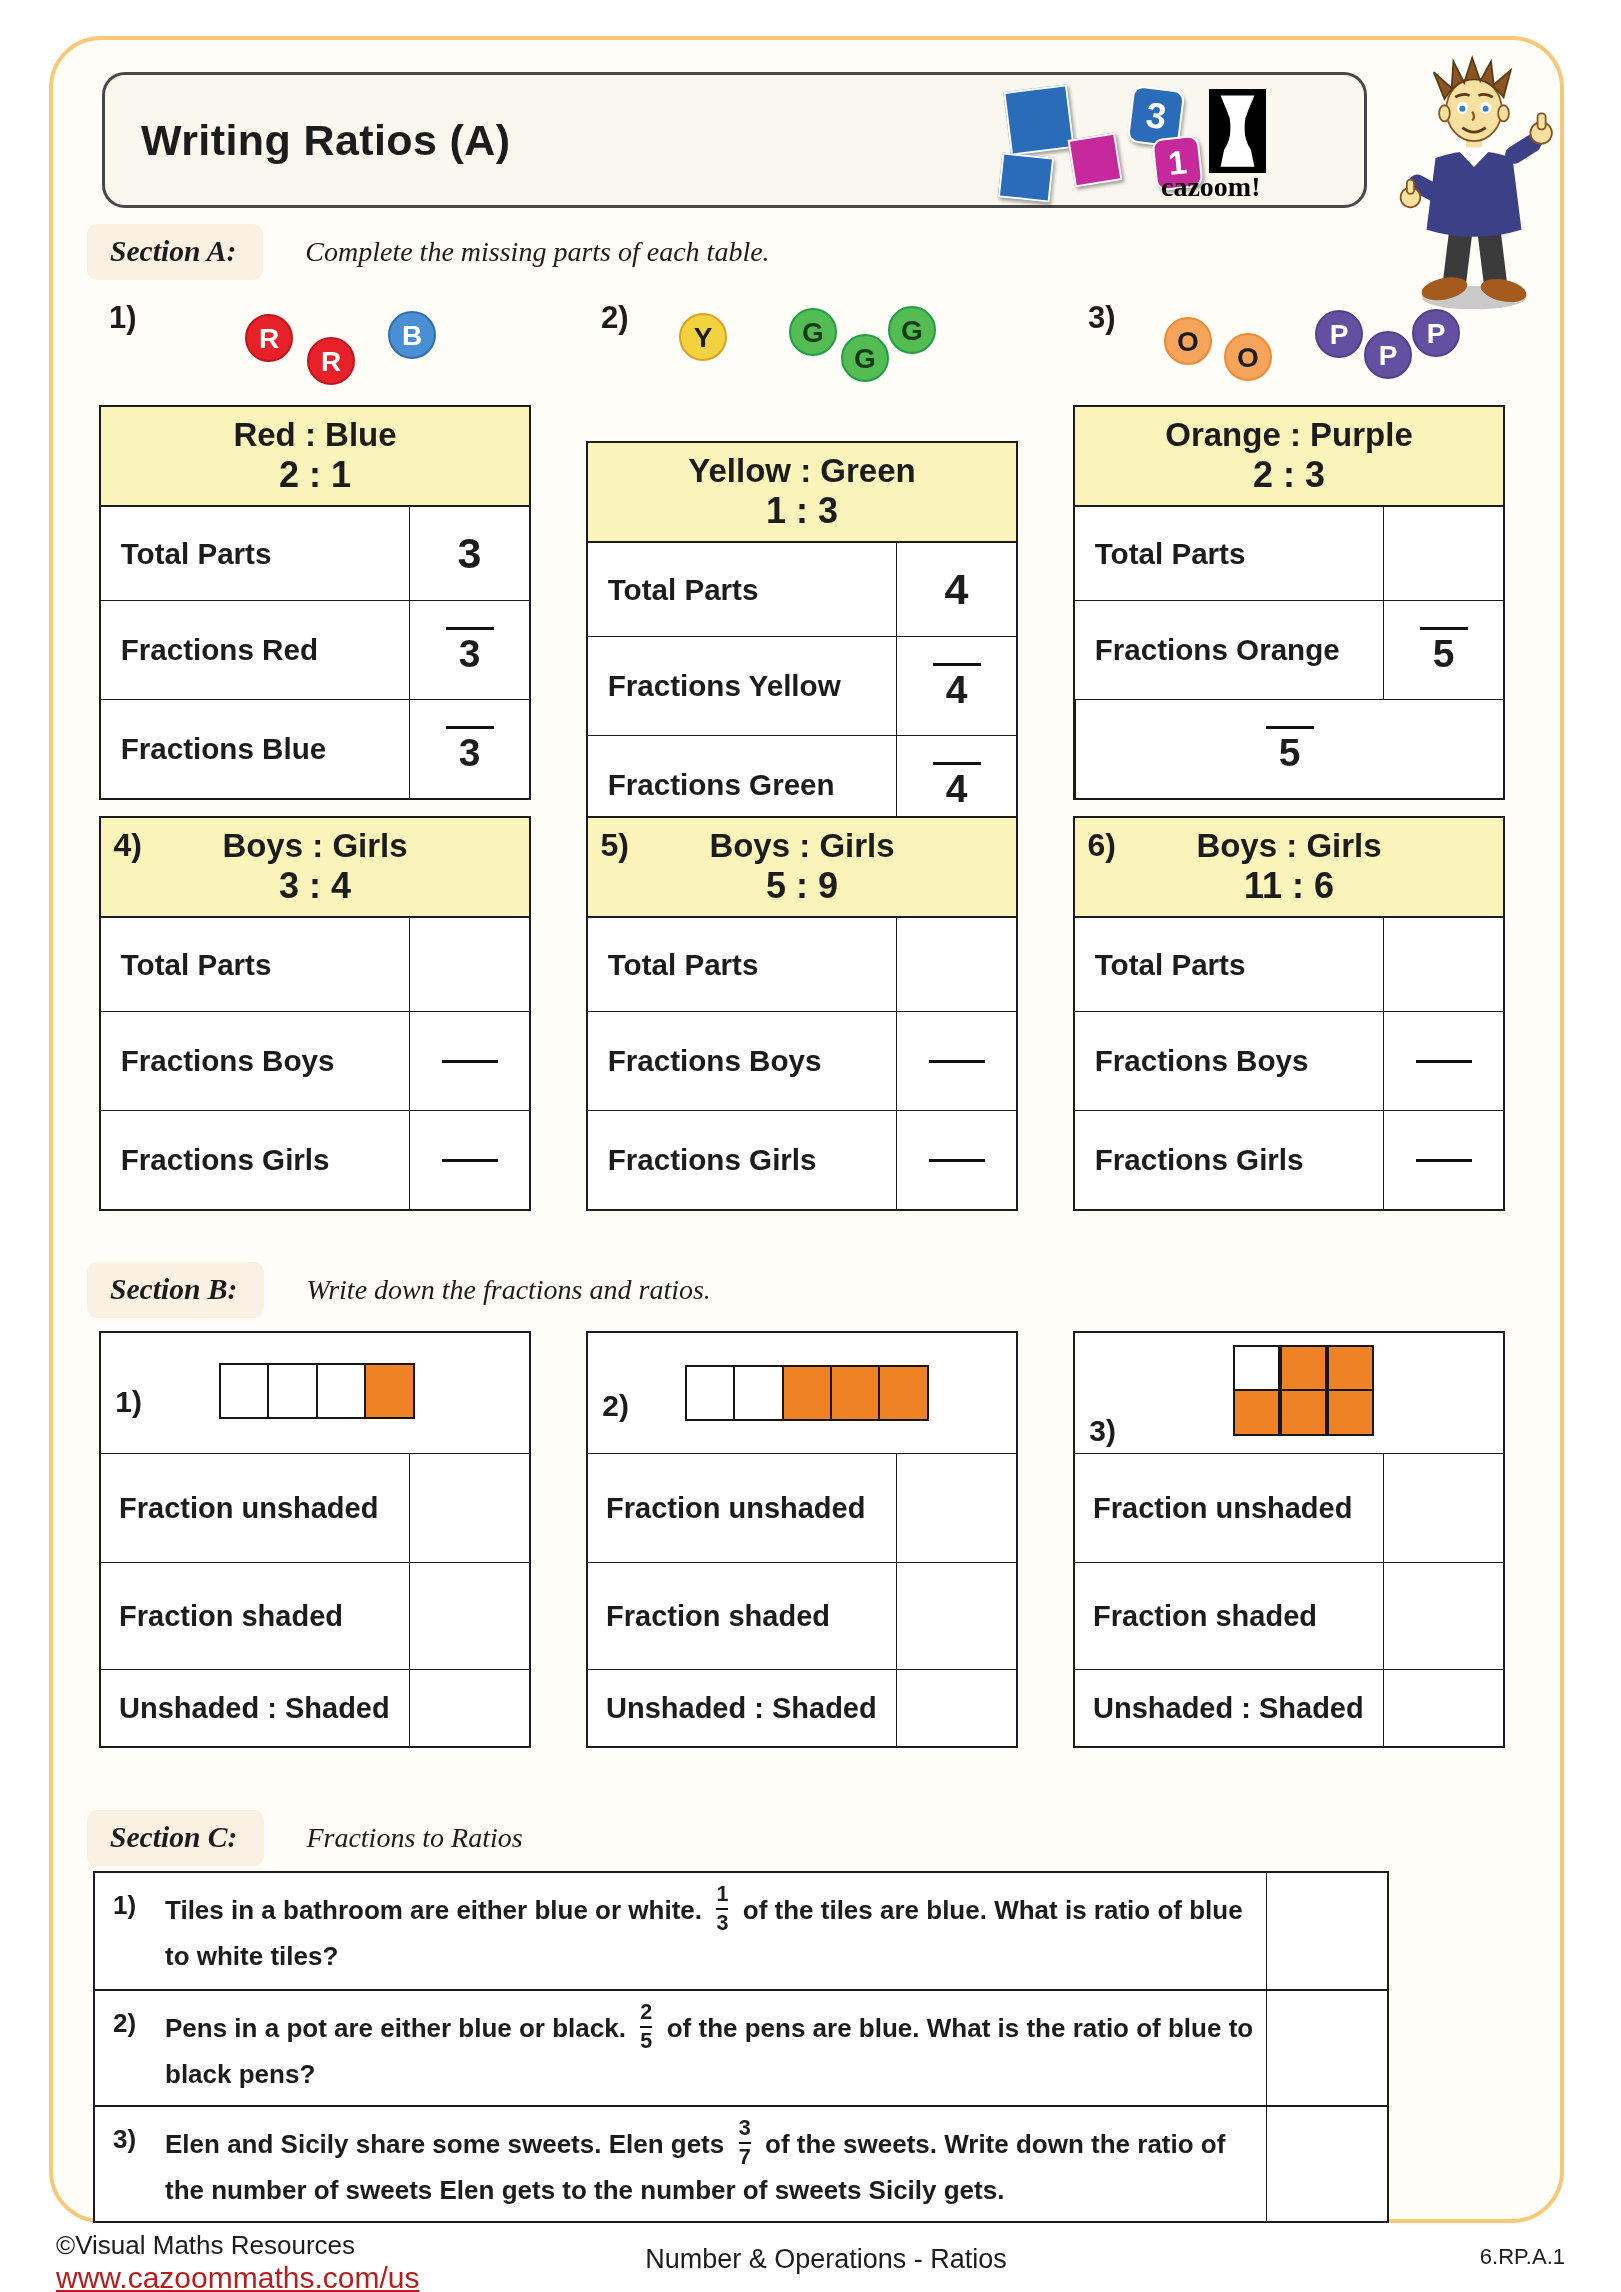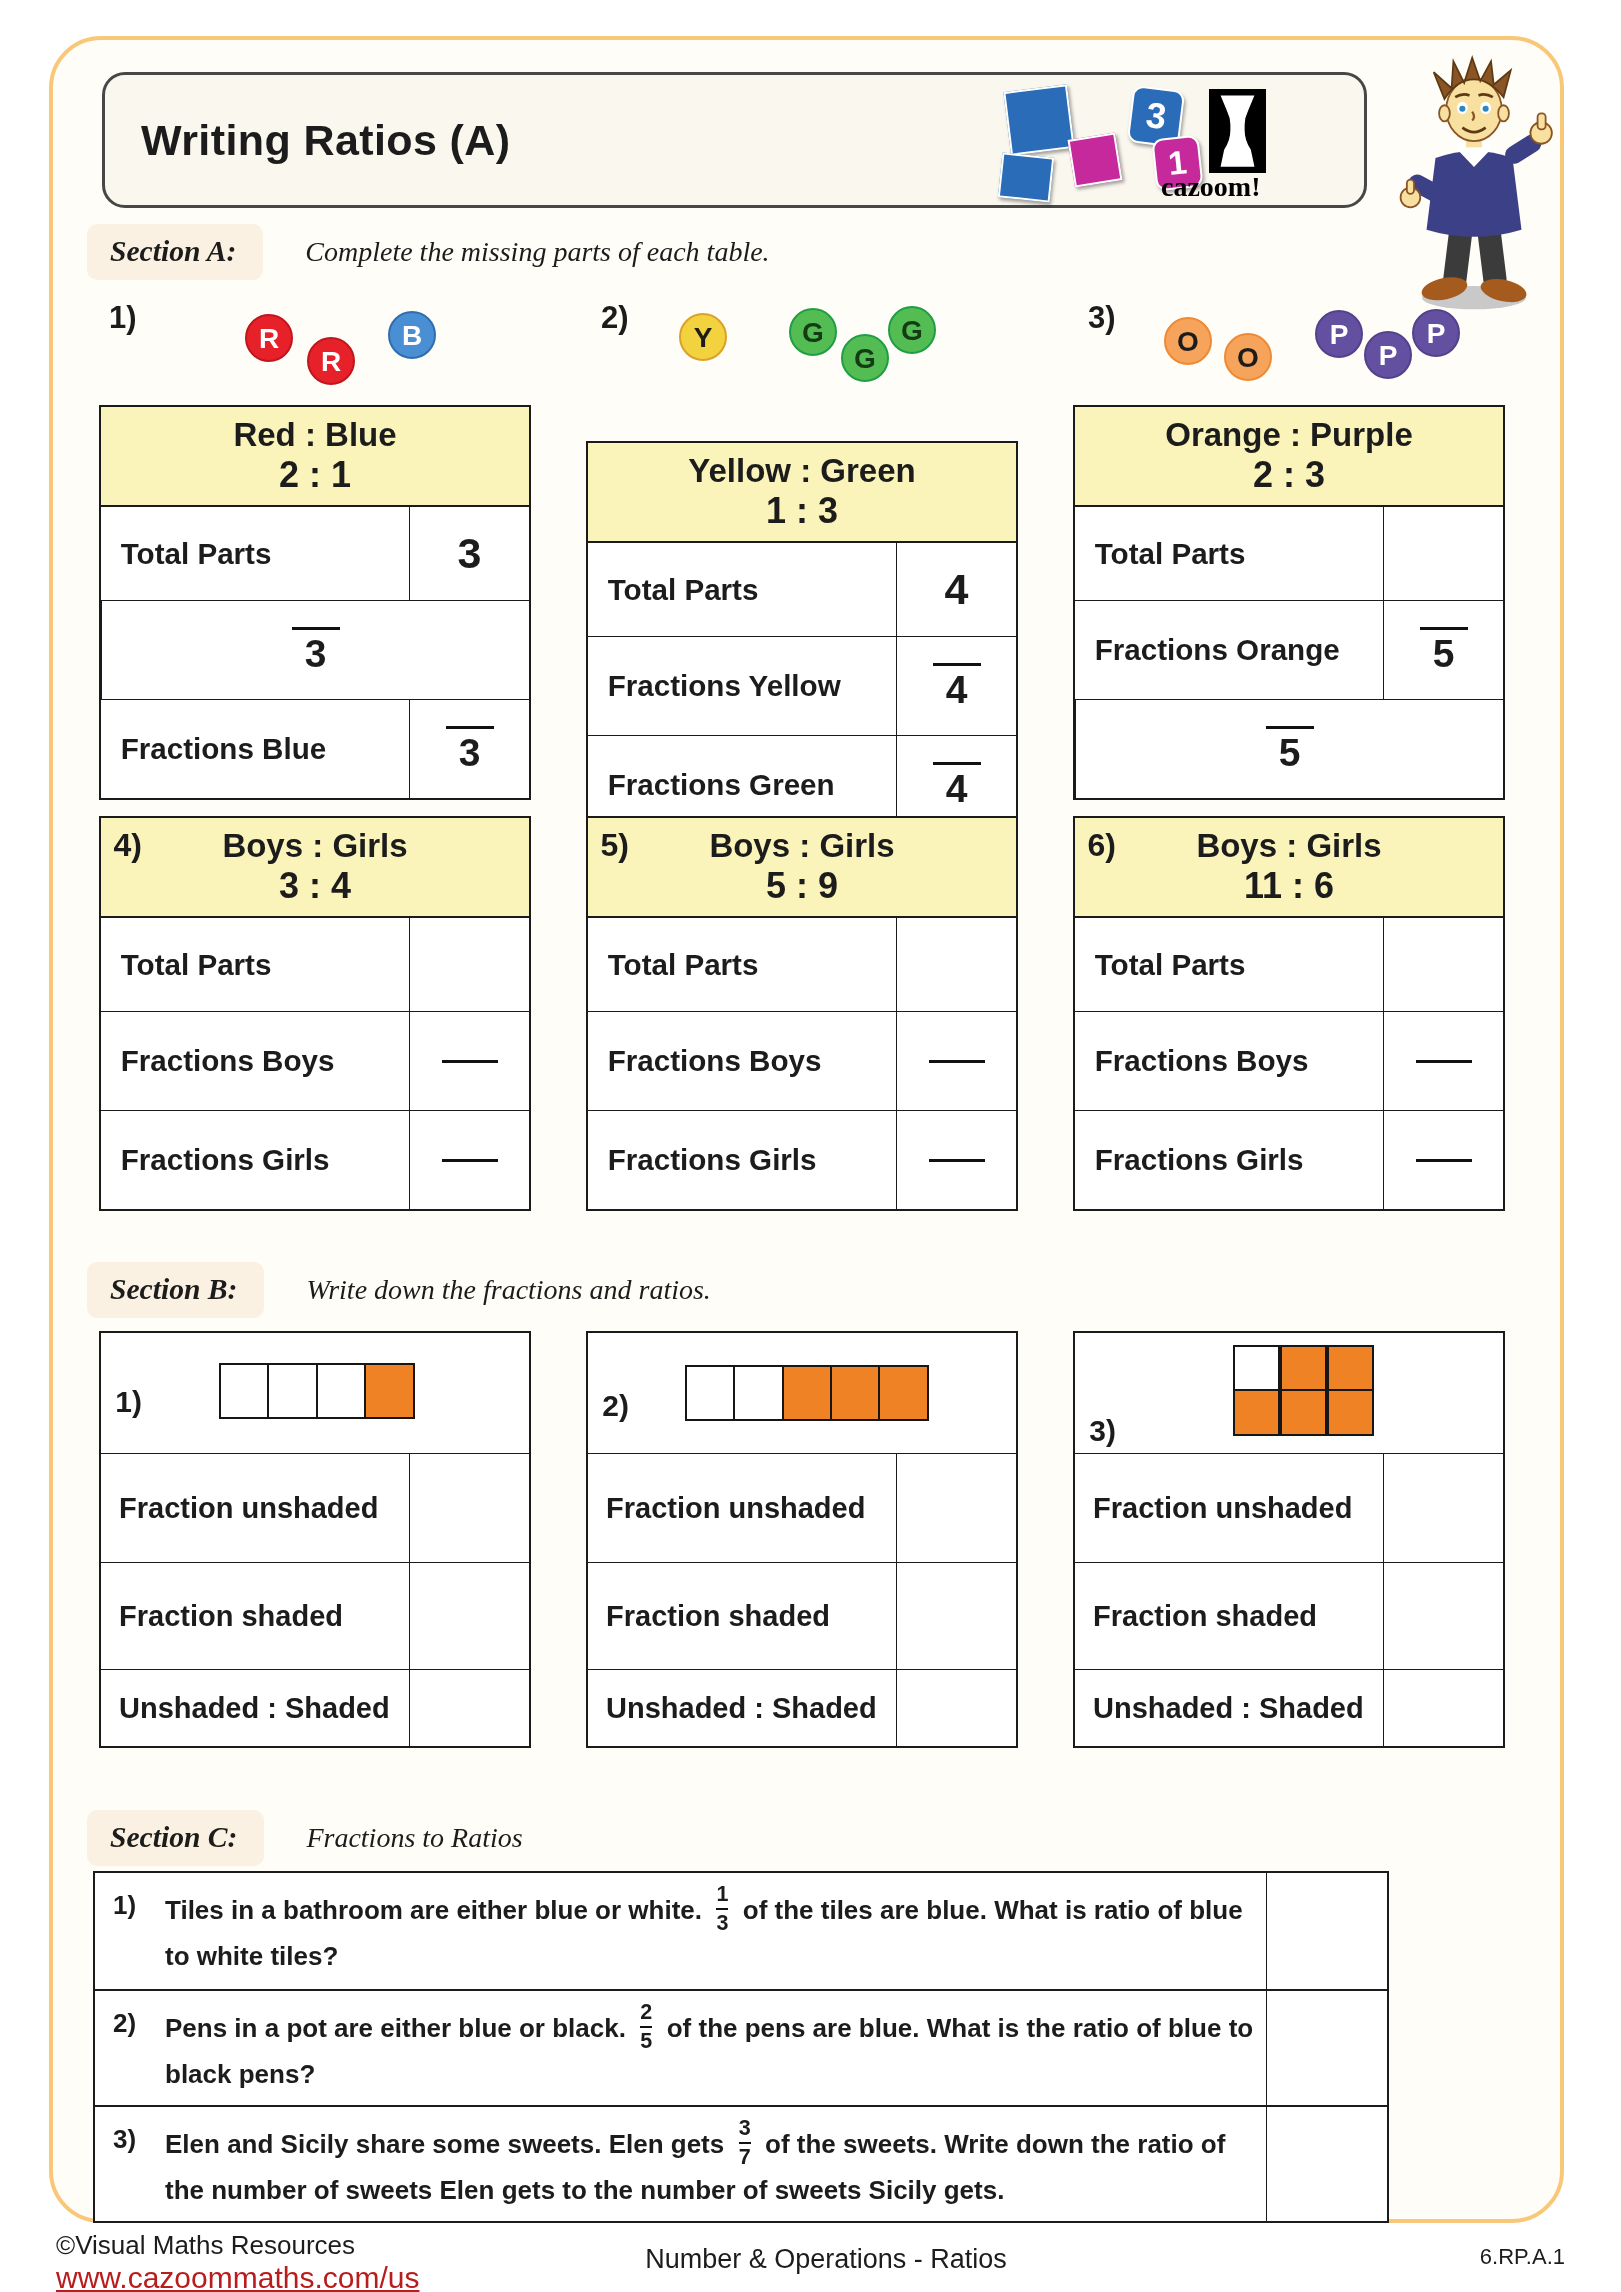--- a/index.html
+++ b/index.html
@@ -189,20 +189,21 @@
           <div class="ttitle">Red : Blue</div>
           <div class="tratio">2 : 1</div>
         </div>
         <div class="trow r0">
           <div class="tlabel">Total Parts</div>
           <div class="tval">
             <span class="numval">3</span>
           </div>
         </div>
         <div class="trow r1">
+          <div class="tlabel">Fractions Red</div>
           <div class="tval">
             <div class="frac">
               <div class="bar"></div>
               <div class="den">3</div>
             </div>
           </div>
         </div>
         <div class="trow r2">
           <div class="tlabel">Fractions Blue</div>
           <div class="tval">

